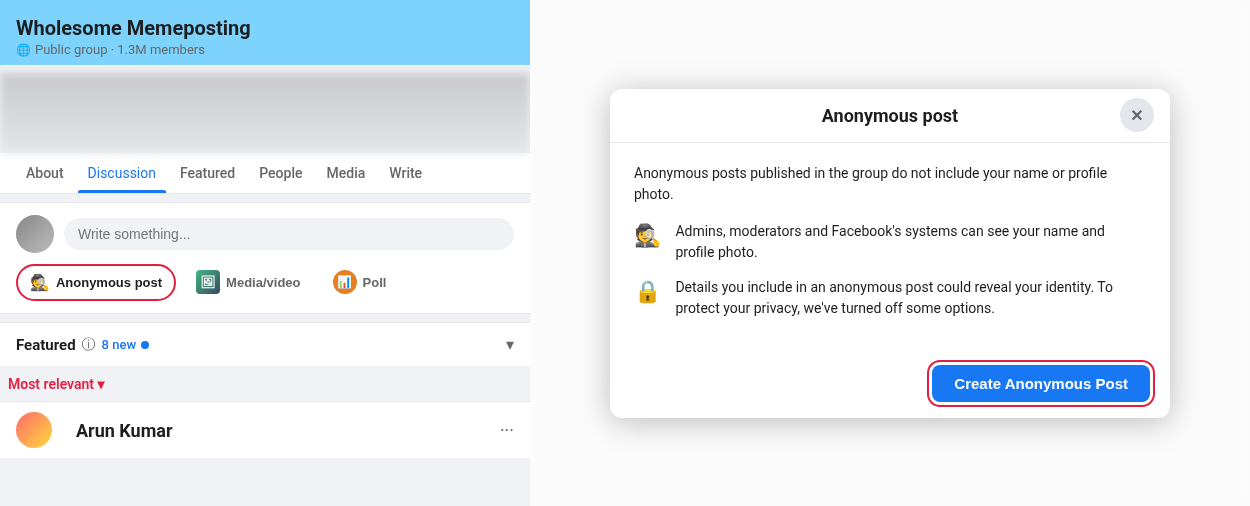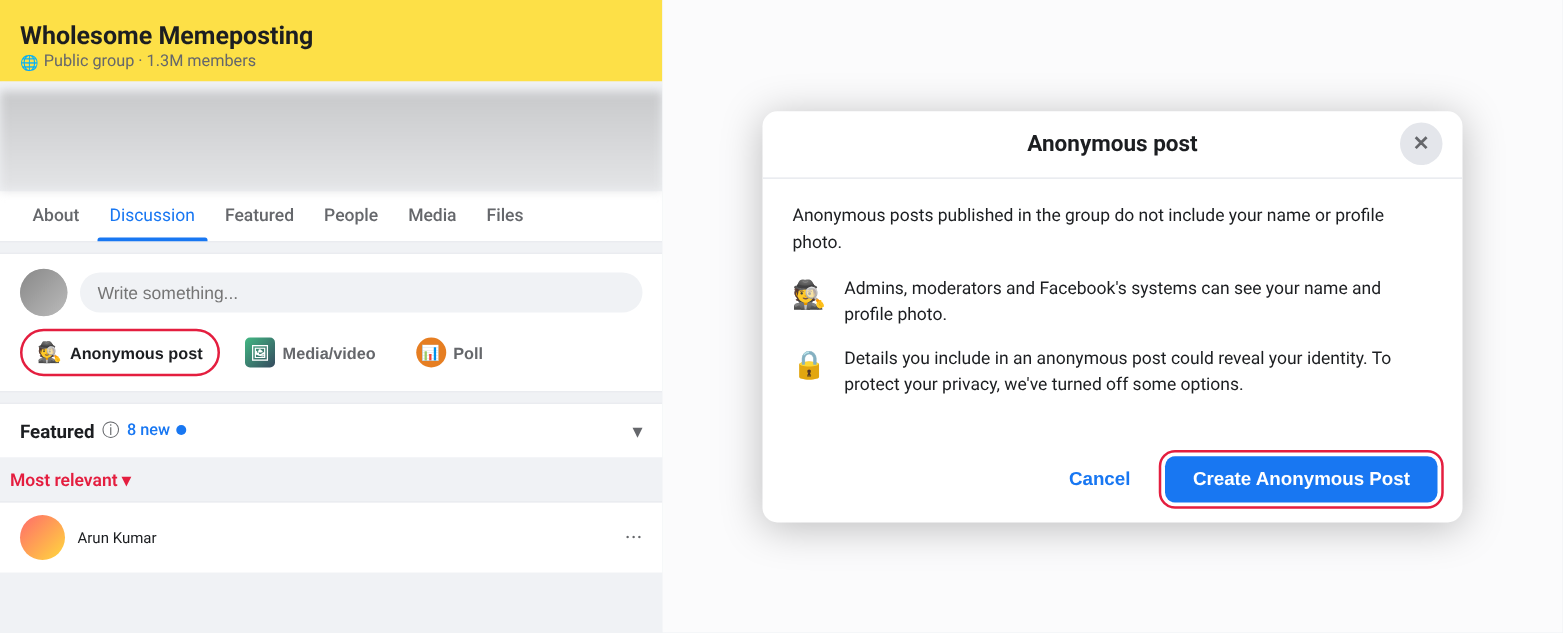--- a/index.html
+++ b/index.html
@@ -18,21 +18,21 @@
       width: 530px;
       height: 506px;
       background: #f0f2f5;
       flex-shrink: 0;
       overflow: hidden;
       position: relative;
     }
 
     .group-header {
       padding: 16px 16px 8px 16px;
-      background: #fde047;
+      background: #7dd3fc;
     }
 
     .group-title {
       font-size: 20px;
       font-weight: 700;
       color: #1c1e21;
     }
 
     .group-meta {
       display: flex;
@@ -283,24 +283,25 @@
 
     .user-avatar {
       width: 36px;
       height: 36px;
       border-radius: 50%;
       background: linear-gradient(135deg, #ff6b6b, #ffd93d);
       flex-shrink: 0;
     }
 
     .user-name {
-      font-size: 12px;
-      font-weight: 400;
+      font-size: 18px;
+      font-weight: 700;
       color: #1c1e21;
       flex: 1;
+      margin-left: 14px;
     }
 
     .dots-btn {
       color: #65676b;
       font-size: 18px;
       cursor: pointer;
     }
 
     
     .overlay-bg {
@@ -447,21 +448,21 @@
 
   <div class="cover-placeholder"></div>
 
 
   <div class="nav-tabs">
     <div class="nav-tab">About</div>
     <div class="nav-tab active">Discussion</div>
     <div class="nav-tab">Featured</div>
     <div class="nav-tab">People</div>
     <div class="nav-tab">Media</div>
-    <div class="nav-tab">Files</div>
+    <div class="nav-tab">Write</div>
   </div>
 
   <div class="write-post-box">
     <div class="write-input-row">
       <div class="avatar-circle">
         <div class="avatar-img-placeholder"></div>
       </div>
       <input class="write-input" type="text" readonly="" placeholder="Write something..." style="">
     </div>
 
@@ -527,18 +528,17 @@
         <span class="modal-info-text">Admins, moderators and Facebook's systems can see your name and profile photo.</span>
       </div>
 
       <div class="modal-info-row">
         <span class="modal-info-icon">🔒</span>
         <span class="modal-info-text">Details you include in an anonymous post could reveal your identity. To protect your privacy, we've turned off some options.</span>
       </div>
     </div>
 
     <div class="modal-footer">
-      <button class="cancel-btn">Cancel</button>
       <button class="create-btn">Create Anonymous Post</button>
     </div>
 
   </div>
 </div>
 
 </body></html>

